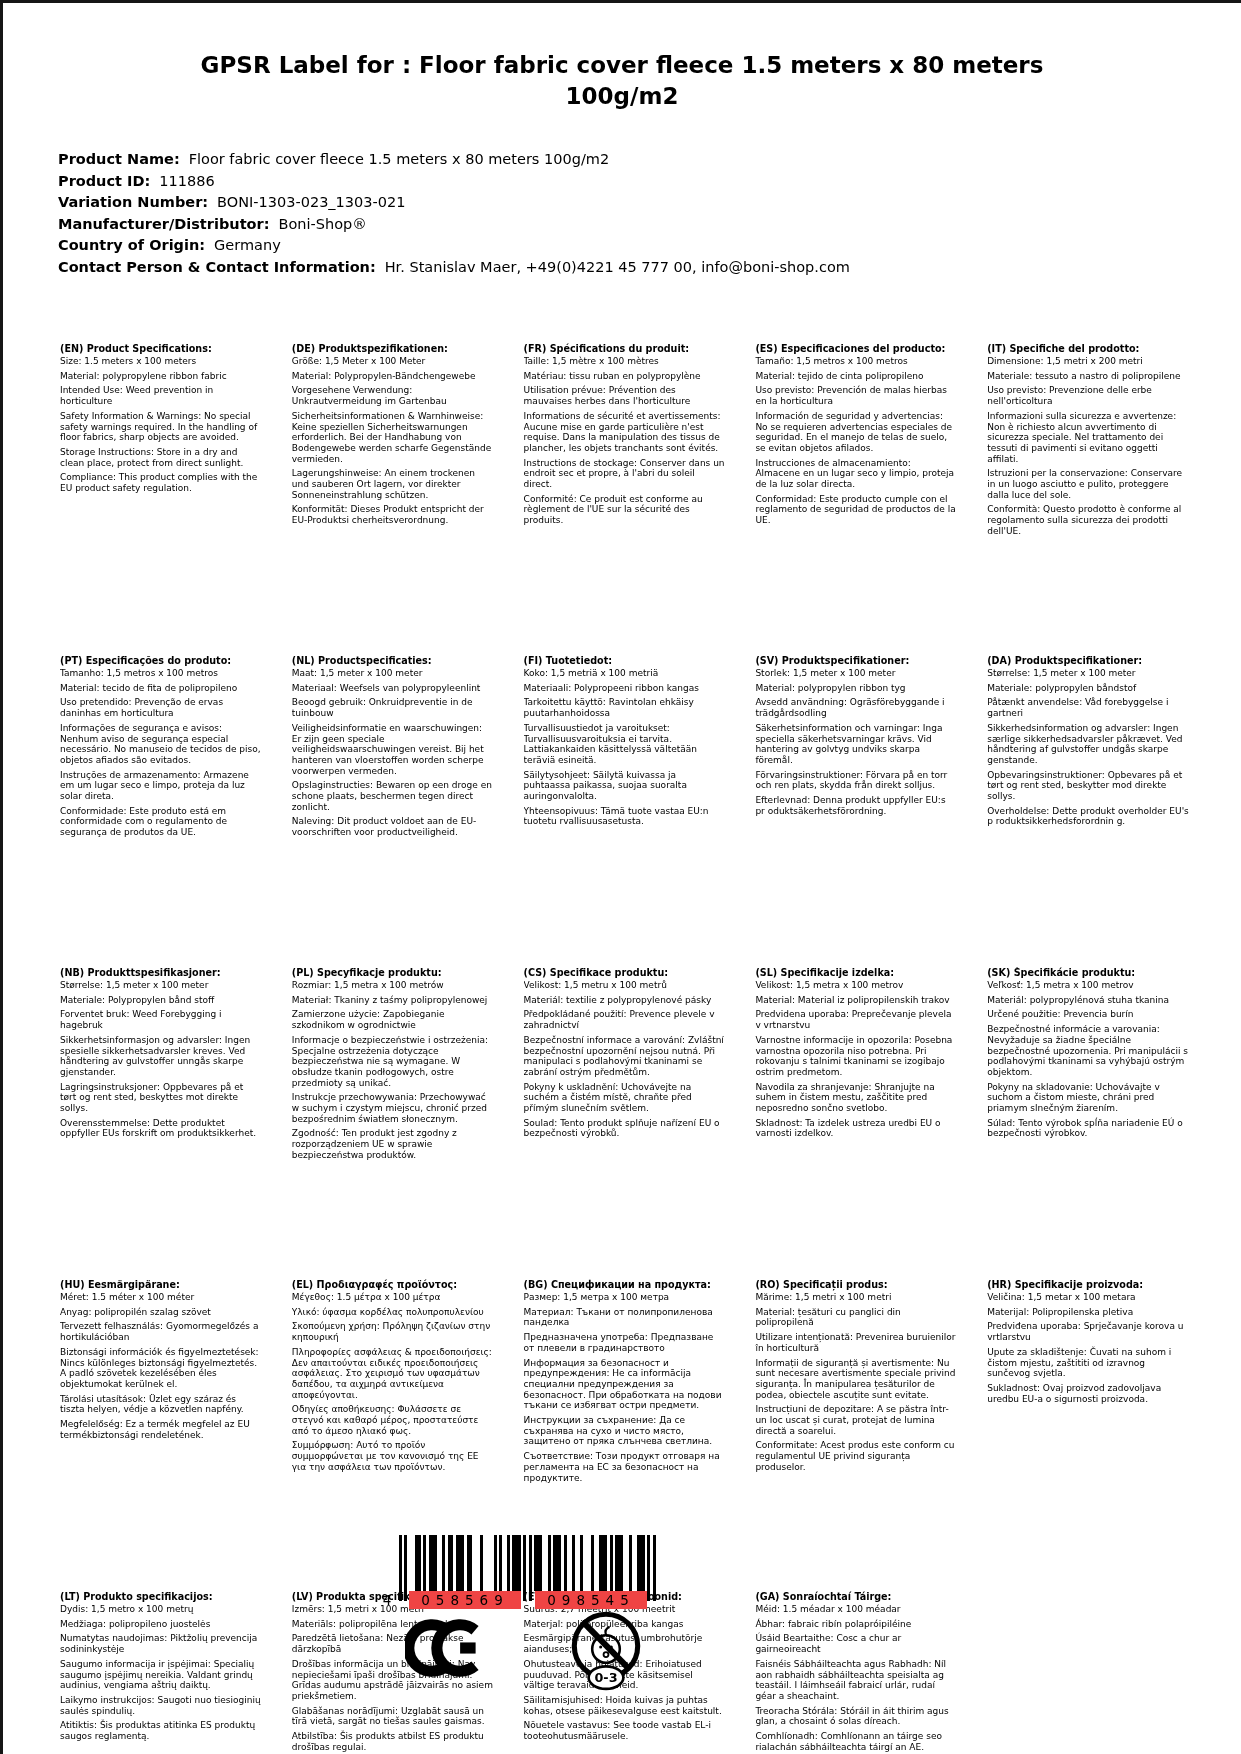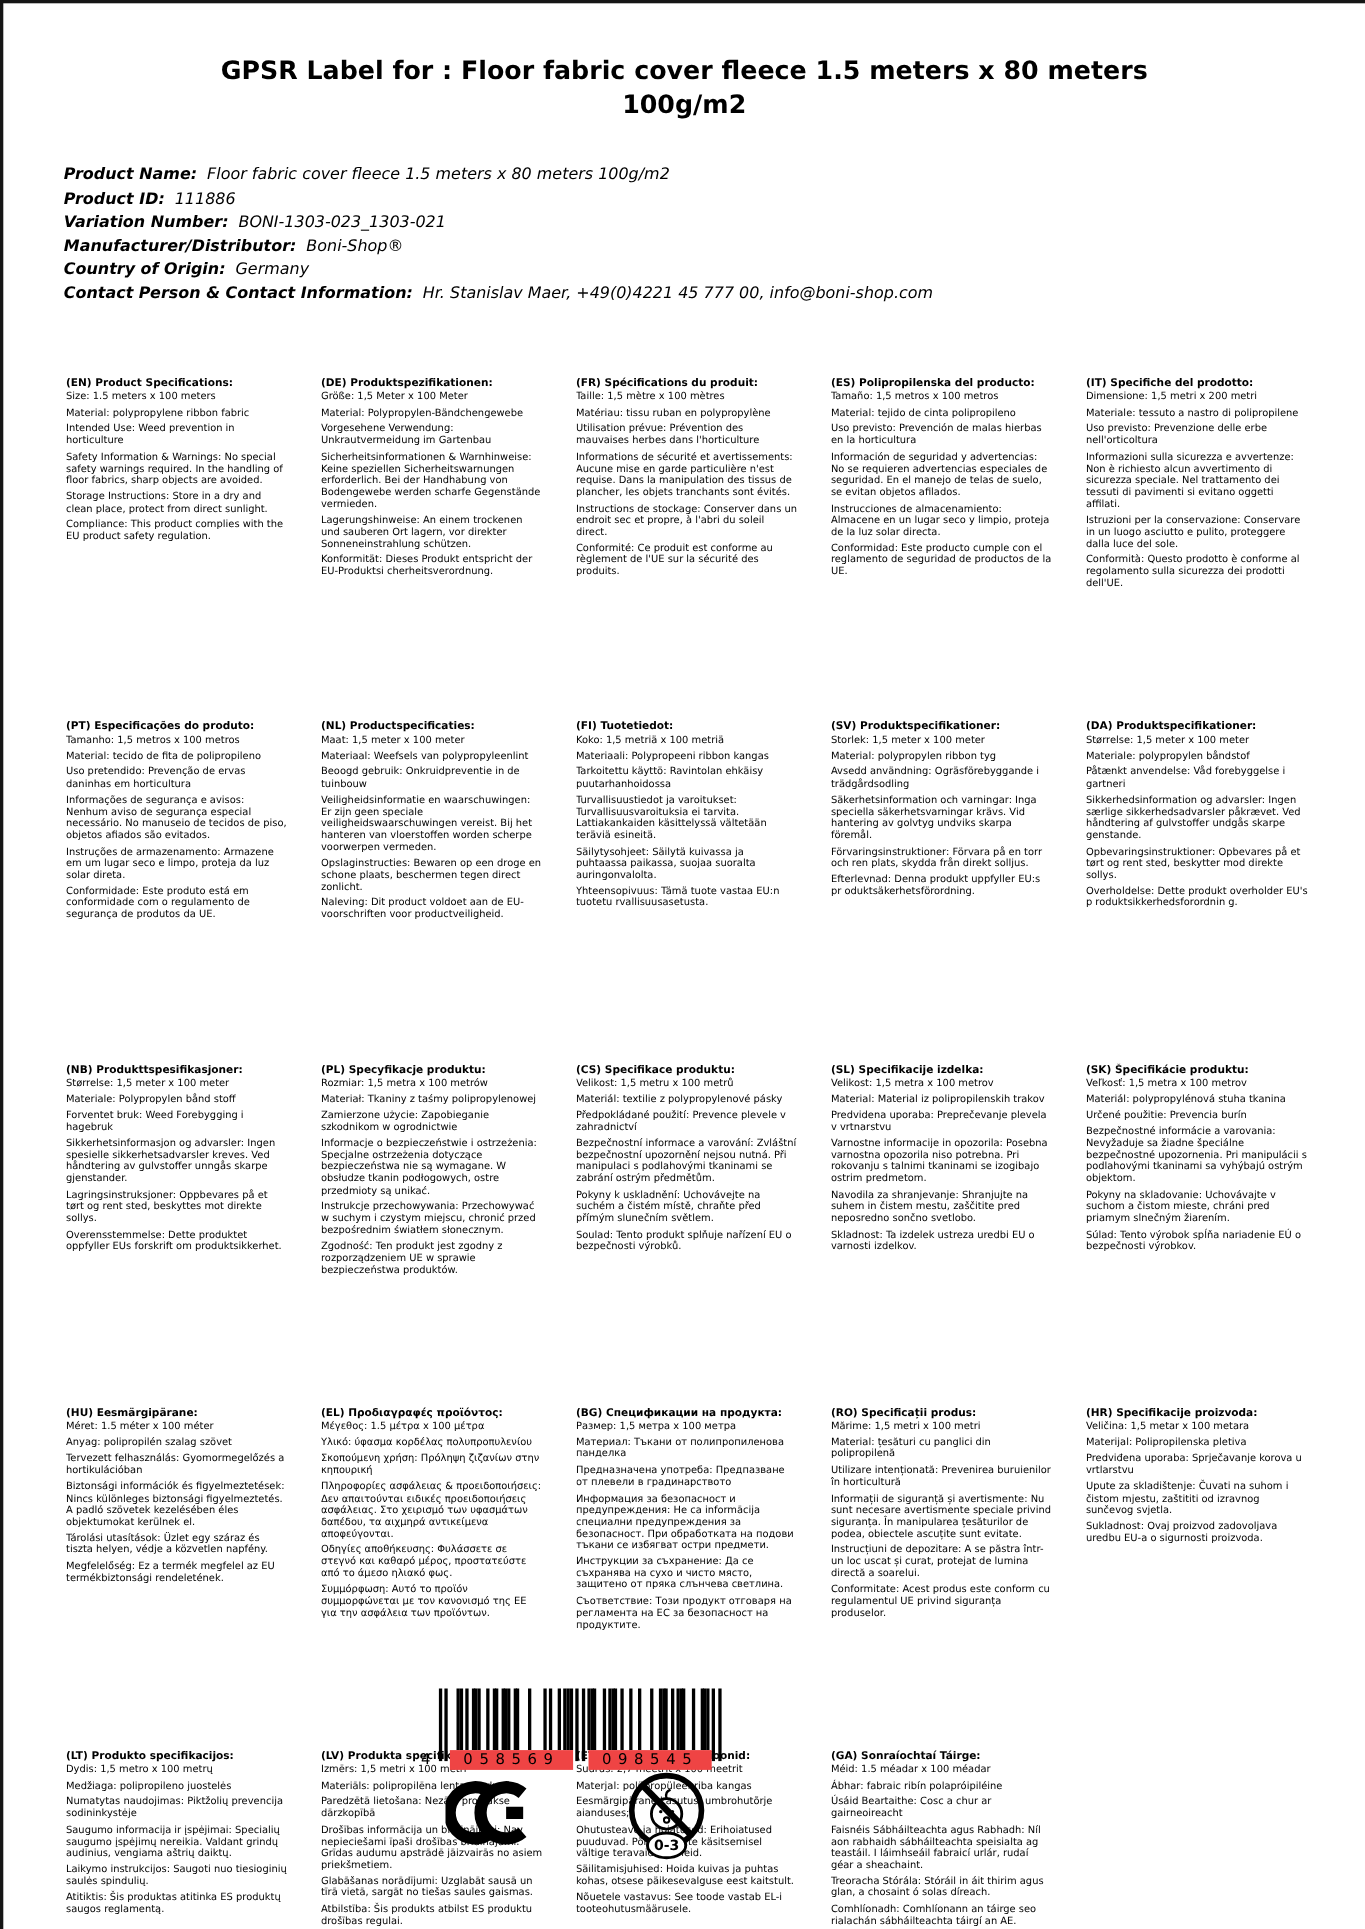--- a/index.html
+++ b/index.html
@@ -14,21 +14,21 @@
     border-top:3px solid #151515;
     border-left:3px solid #151515;
     box-sizing:border-box;
   }
   .title{
     position:absolute;top:47px;left:0;right:0;
     margin:0 auto;max-width:930px;
     text-align:center;
     font-size:23px;font-weight:bold;line-height:31px;
   }
-  .product-info{position:absolute;top:146px;left:55px;font-size:14.5px;line-height:21.5px;font-style:italic;}
+  .product-info{position:absolute;top:146px;left:55px;font-size:14.5px;line-height:21.5px;}
   .pi-row{white-space:nowrap;}
   .pi-label{font-weight:bold;margin-right:9px;}
   .spec-grid{
     position:absolute;top:340px;left:57px;width:1142px;
     display:grid;grid-template-columns:repeat(5,1fr);
     column-gap:17px;grid-auto-rows:312px;
   }
   .block{overflow:hidden;padding-right:13px;}
   .bt{font-size:9.6px;font-weight:bold;line-height:11px;margin:0 0 2px 0;}
   .bp{font-size:9px;line-height:10.7px;margin:0 0 4px 0;}
@@ -97,21 +97,21 @@
       <div class="block">
         <div class="bt">(FR) Spécifications du produit:</div>
         <p class="bp">Taille: 1,5 mètre x 100 mètres</p>
         <p class="bp">Matériau: tissu ruban en polypropylène</p>
         <p class="bp">Utilisation prévue: Prévention des mauvaises herbes dans l'horticulture</p>
         <p class="bp">Informations de sécurité et avertissements: Aucune mise en garde particulière n'est requise. Dans la manipulation des tissus de plancher, les objets tranchants sont évités.</p>
         <p class="bp">Instructions de stockage: Conserver dans un endroit sec et propre, à l'abri du soleil direct.</p>
         <p class="bp">Conformité: Ce produit est conforme au règlement de l'UE sur la sécurité des produits.</p>
       </div>
       <div class="block">
-        <div class="bt">(ES) Polipropilenska del producto:</div>
+        <div class="bt">(ES) Especificaciones del producto:</div>
         <p class="bp">Tamaño: 1,5 metros x 100 metros</p>
         <p class="bp">Material: tejido de cinta polipropileno</p>
         <p class="bp">Uso previsto: Prevención de malas hierbas en la horticultura</p>
         <p class="bp">Información de seguridad y advertencias: No se requieren advertencias especiales de seguridad. En el manejo de telas de suelo, se evitan objetos afilados.</p>
         <p class="bp">Instrucciones de almacenamiento: Almacene en un lugar seco y limpio, proteja de la luz solar directa.</p>
         <p class="bp">Conformidad: Este producto cumple con el reglamento de seguridad de productos de la UE.</p>
       </div>
       <div class="block">
         <div class="bt">(IT) Specifiche del prodotto:</div>
         <p class="bp">Dimensione: 1,5 metri x 200 metri</p>

